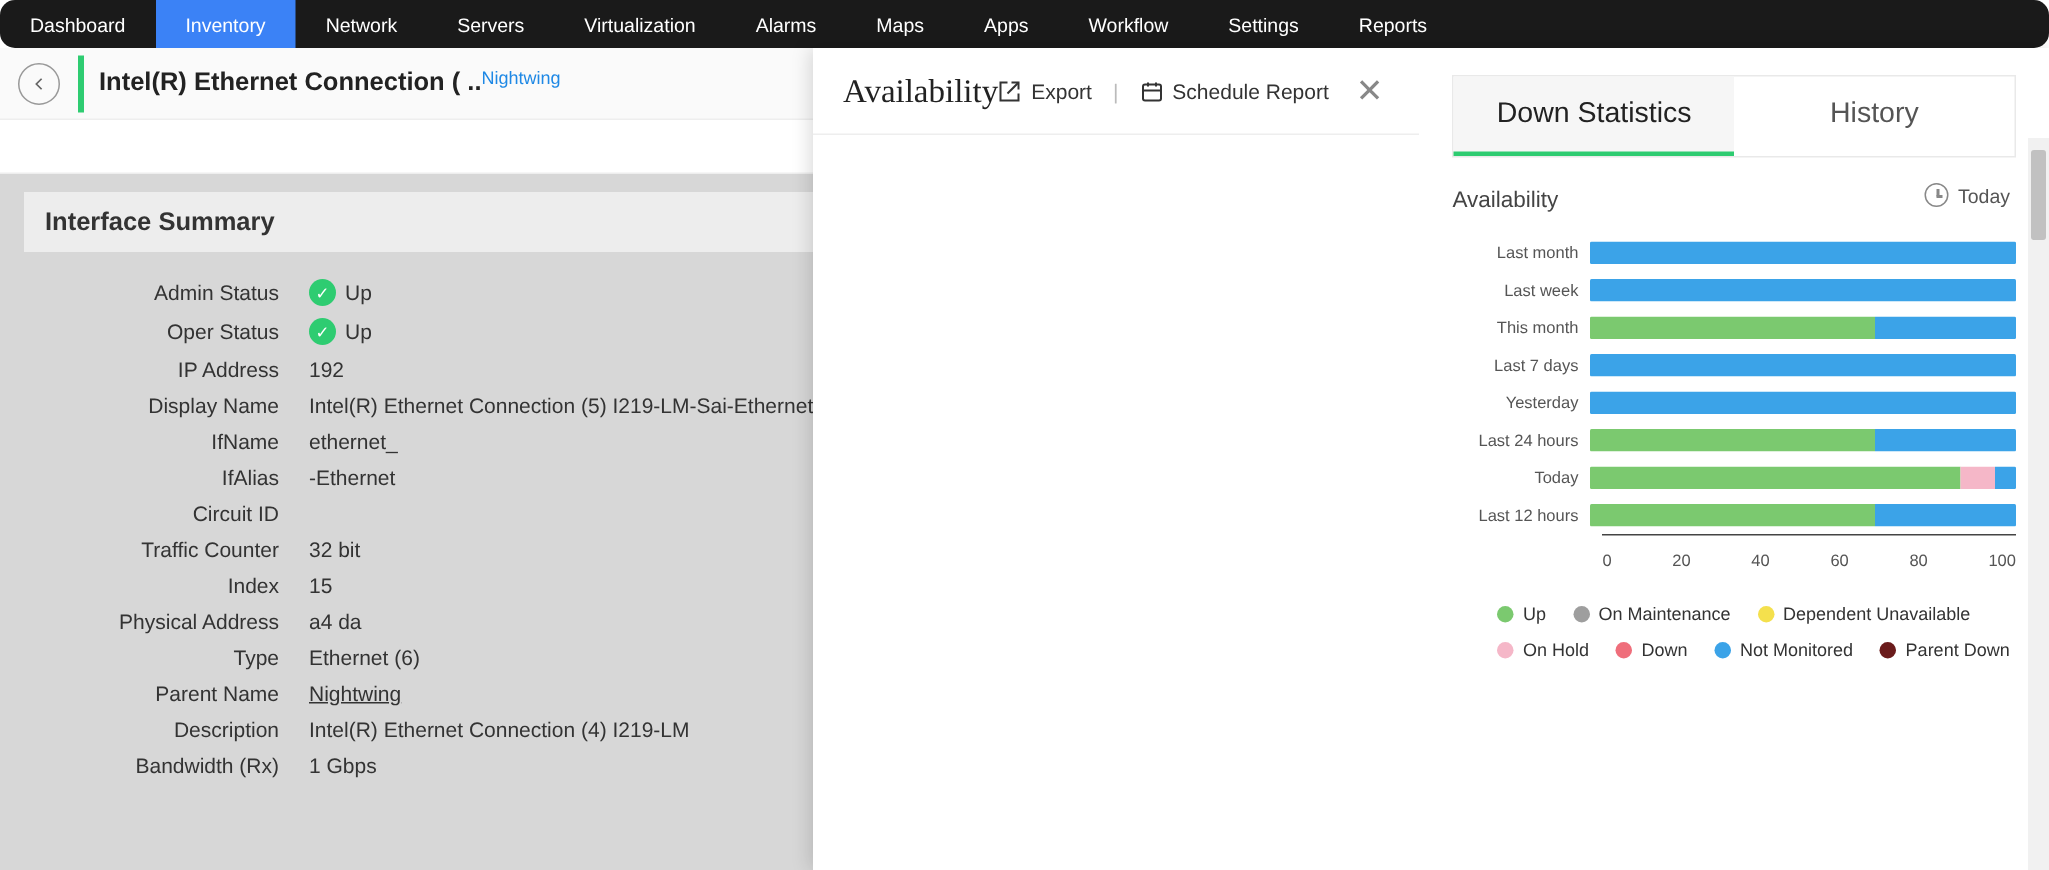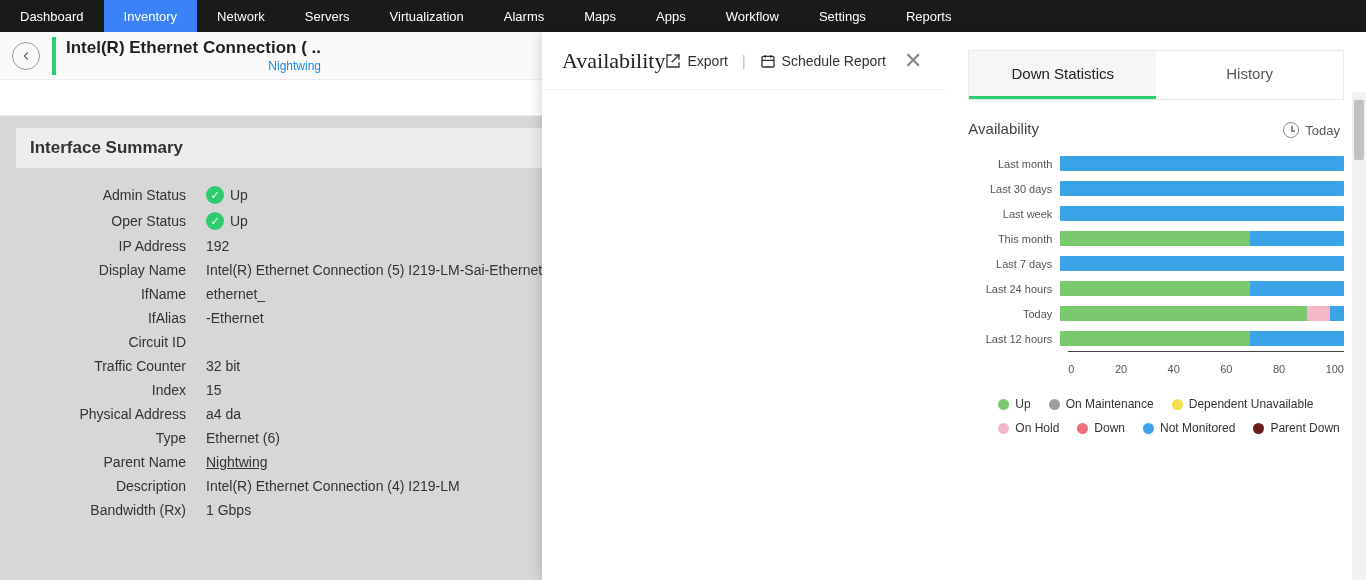--- a/index.html
+++ b/index.html
@@ -1,27 +1,27 @@
 <!DOCTYPE html>
 <html><head>
 <meta charset="utf-8">
 <style>
   * { box-sizing: border-box; margin: 0; padding: 0; }
   body { font-family: -apple-system, BlinkMacSystemFont, "Segoe UI", Arial, sans-serif; font-size: 14px; color: #333; background: #fff; width: 1366px; height: 580px; overflow: hidden; position: relative; }
 
   
-  .topnav { background: #1a1a1a; height: 32px; display: flex; align-items: stretch; }
+  .topnav { background: #1a1a1a; height: 32px; display: flex; align-items: stretch; border-radius: 10px; }
   .topnav-item { color: #fff; padding: 0 20px; display: flex; align-items: center; font-size: 13px; cursor: pointer; }
   .topnav-item.active { background: #3b82f6; }
 
   
   .page-header { height: 48px; display: flex; align-items: center; padding: 0 12px; border-bottom: 1px solid #eee; background: #fafafa; position: relative; }
   .back-circle { width: 28px; height: 28px; border: 1px solid #999; border-radius: 50%; display: flex; align-items: center; justify-content: center; margin-right: 12px; color: #666; cursor: pointer; }
   .green-bar { width: 4px; height: 38px; background: #2ecc71; margin-right: 10px; }
-  .header-titles { display: flex; flex-direction: column; line-height: 1.2; align-items: flex-end; }
+  .header-titles { display: flex; flex-direction: row; line-height: 1.2; }
   .header-title { font-size: 17px; font-weight: 600; color: #222; }
   .header-sub { font-size: 12px; color: #1e88e5; }
 
   
   .tabs { height: 36px; display: flex; justify-content: center; align-items: flex-end; gap: 24px; border-bottom: 1px solid #eee; background: #fff; }
   .tab { padding: 8px 4px 6px; font-size: 14px; color: #555; cursor: pointer; border-bottom: 3px solid transparent; }
   .tab.active { color: #222; font-weight: 600; border-bottom-color: #2ecc71; }
 
   
   .main { padding: 12px 16px 0 16px; position: relative; height: calc(100% - 116px); overflow: hidden; }
@@ -47,21 +47,21 @@
   .sp-header { height: 58px; display: flex; align-items: center; justify-content: space-between; padding: 0 20px; border-bottom: 1px solid #eee; }
   .sp-title { font-size: 22px; font-family: Georgia, 'Times New Roman', serif; color: #222; }
   .sp-actions { display: flex; align-items: center; gap: 14px; color: #333; font-size: 14px; }
   .sp-action { display: flex; align-items: flex-end; gap: 6px; cursor: pointer; }
   .sp-sep { color: #bbb; }
   .close-x { font-size: 22px; color: #888; cursor: pointer; padding: 0 4px; font-weight: 300; }
 
   .sp-body { flex: 1; overflow: auto; padding: 18px 22px 12px 22px; position: relative; }
 
   .sp-tabwrap { display: flex; border: 1px solid #e9e9e9; background: #fff; }
-  .sp-tab { flex: 1; text-align: center; padding: 14px 0; font-size: 15px; color: #555; cursor: pointer; }
+  .sp-tab { flex: 1; text-align: center; padding: 14px 0; font-size: 19px; color: #555; cursor: pointer; }
   .sp-tab.active { background: #f6f6f6; color: #222; border-bottom: 3px solid #2ecc71; }
 
   .today-tag { position: absolute; right: 26px; top: 90px; display: flex; align-items: center; gap: 6px; color: #555; font-size: 13px; }
   .clock-icon { width: 16px; height: 16px; border: 1.5px solid #888; border-radius: 50%; position: relative; }
   .clock-icon::before { content: ''; position: absolute; left: 7px; top: 3px; width: 1.5px; height: 5px; background: #888; }
   .clock-icon::after { content: ''; position: absolute; left: 7px; top: 7px; width: 4px; height: 1.5px; background: #888; }
 
   .chart-title { margin-top: 20px; font-size: 15px; color: #444; }
 
   .chart { margin-top: 14px; position: relative; }
@@ -278,40 +278,40 @@
     <div class="chart-title">Availability</div>
 
     <div class="chart" id="chart">
         <div class="bar-row">
           <div class="bar-label">Last month</div>
           <div class="bar-track">
             <div class="seg c-nm" style="width: 100%;"></div>
           </div>
         </div>
         <div class="bar-row">
-          <div class="bar-label">Last 30 days</div>
-          <div class="bar-track">
-            <div class="seg c-nm" style="width: 100%;"></div>
-          </div>
-        </div>
-        <div class="bar-row">
           <div class="bar-label">Last week</div>
           <div class="bar-track">
             <div class="seg c-nm" style="width: 100%;"></div>
           </div>
         </div>
         <div class="bar-row">
           <div class="bar-label">This month</div>
           <div class="bar-track">
             <div class="seg c-up" style="width: 67%;"></div>
             <div class="seg c-nm" style="width: 33%;"></div>
           </div>
         </div>
         <div class="bar-row">
           <div class="bar-label">Last 7 days</div>
+          <div class="bar-track">
+            <div class="seg c-nm" style="width: 100%;"></div>
+          </div>
+        </div>
+        <div class="bar-row">
+          <div class="bar-label">Yesterday</div>
           <div class="bar-track">
             <div class="seg c-nm" style="width: 100%;"></div>
           </div>
         </div>
         <div class="bar-row">
           <div class="bar-label">Last 24 hours</div>
           <div class="bar-track">
             <div class="seg c-up" style="width: 67%;"></div>
             <div class="seg c-nm" style="width: 33%;"></div>
           </div>

